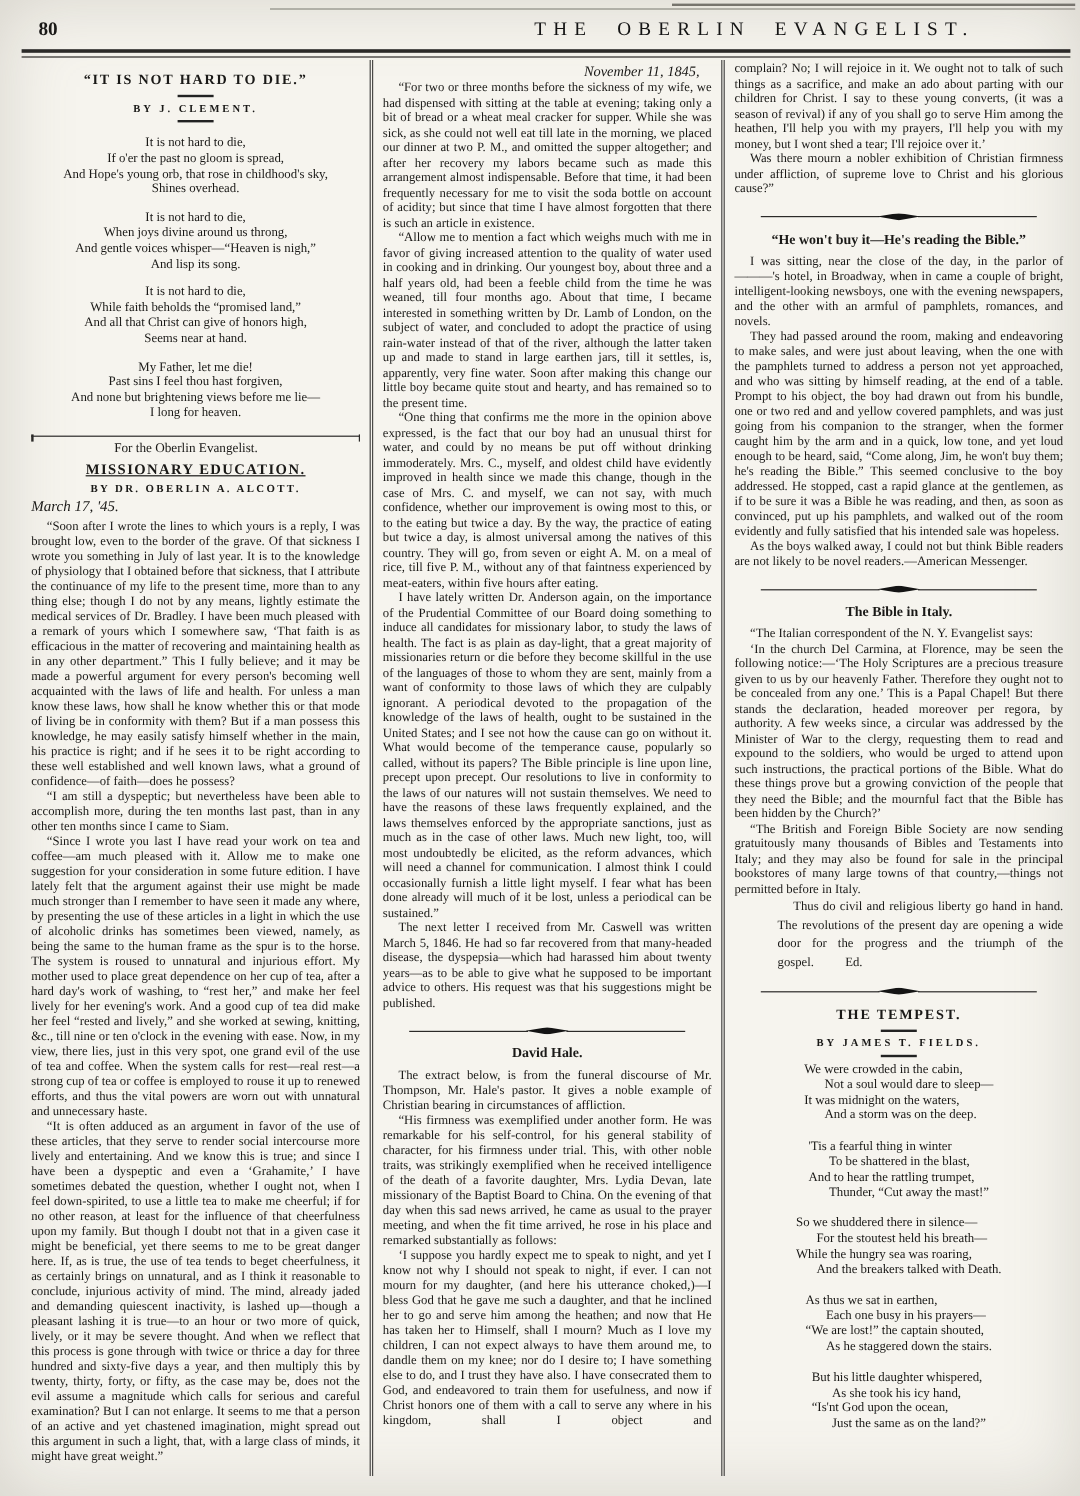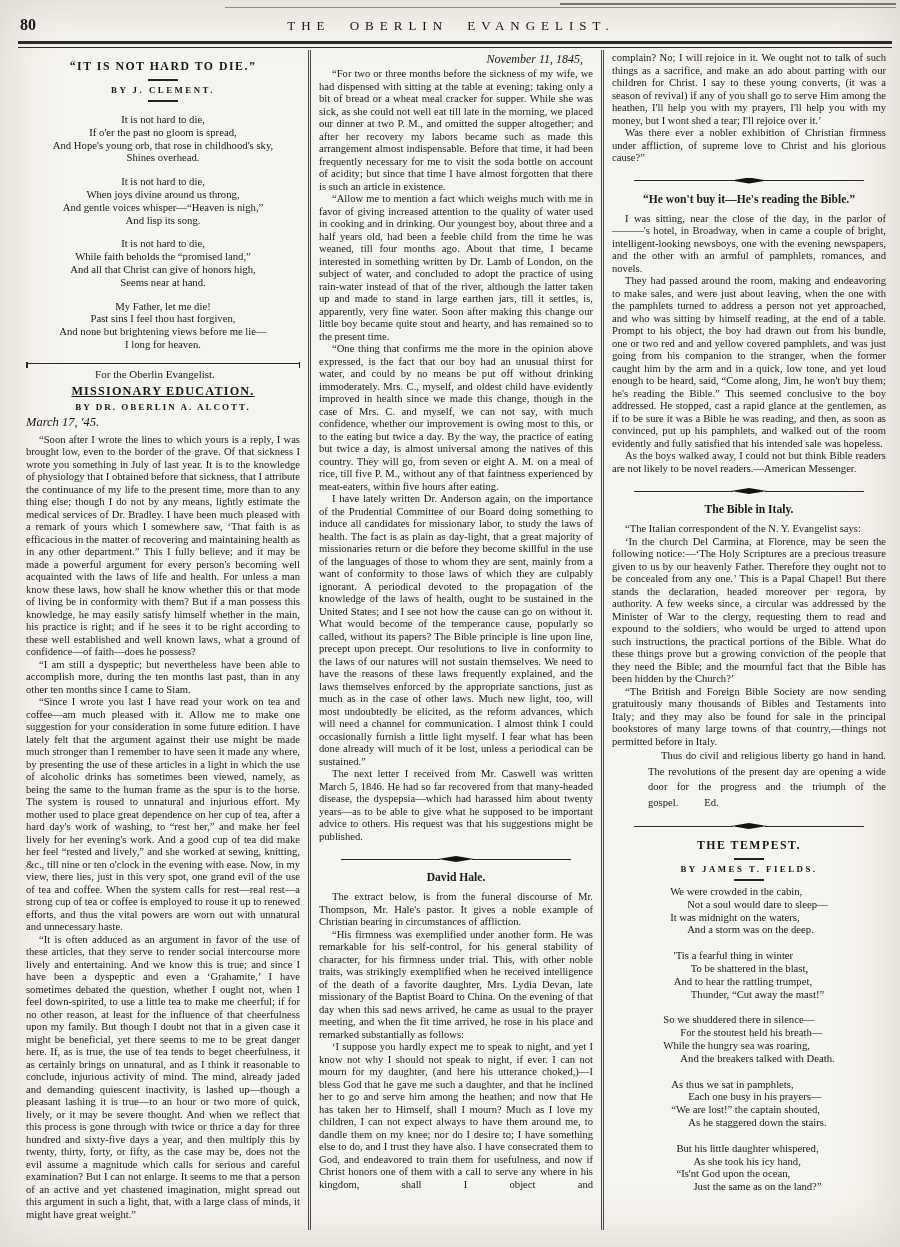--- a/index.html
+++ b/index.html
@@ -5,23 +5,23 @@
   html,body{margin:0;padding:0;}
   body{
     width:900px;height:1247px;overflow:hidden;position:relative;
     background:#f6f4ee;
     color:#1a1917;
     font-family:"Liberation Serif","DejaVu Serif",serif;
     box-shadow:inset 0 0 60px rgba(120,115,100,.25);
   }
   .topline{position:absolute;top:7px;left:225px;right:4px;border-top:1px solid #8d8b84;}
   .topline2{position:absolute;top:3px;left:560px;right:4px;border-top:2px solid #77756e;}
-  .header{display:flex;align-items:baseline;padding:16px 18px 4px 20px;position:relative;}
+  .header{display:flex;align-items:baseline;padding:16px 18px 4px 32px;position:relative;}
   .pagenum{font-size:16px;font-weight:bold;width:70px;}
-  .masthead{flex:1;text-align:center;font-size:13px;letter-spacing:6px;word-spacing:10px;color:#141414;}
+  .masthead{flex:1;text-align:right;font-size:16px;letter-spacing:6px;word-spacing:10px;color:#141414;}
   .mast-spacer{width:70px;}
   .double-rule{margin:3px 8px 0 18px;border-top:3px solid #2b2a28;border-bottom:1px solid #2b2a28;height:3px;}
 
   .columns{display:flex;align-items:stretch;padding:2px 6px 0 18px;min-height:1180px;}
   .col{flex:1;padding:2px 8px 0 8px;min-width:0;}
   .col + .col{border-left:3px double #4a4947;}
 
   p.body{margin:0;font-size:10.6px;line-height:12.5px;text-align:justify;text-indent:13px;}
   p.cont{text-indent:0;}
   p.justify-last{text-align-last:justify;}
@@ -132,21 +132,21 @@
     <div class="section-title">David Hale.</div>
     <div>
         <p class="body">The extract below, is from the funeral discourse of Mr. Thompson, Mr. Hale's pastor. It gives a noble example of Christian bearing in circumstances of affliction.</p>
         <p class="body">“His firmness was exemplified under another form. He was remarkable for his self-control, for his general stability of character, for his firmness under trial. This, with other noble traits, was strikingly exemplified when he received intelligence of the death of a favorite daughter, Mrs. Lydia Devan, late missionary of the Baptist Board to China. On the evening of that day when this sad news arrived, he came as usual to the prayer meeting, and when the fit time arrived, he rose in his place and remarked substantially as follows:</p>
       </div>
     <p class="body justify-last">‘I suppose you hardly expect me to speak to night, and yet I know not why I should not speak to night, if ever. I can not mourn for my daughter, (and here his utterance choked,)—I bless God that he gave me such a daughter, and that he inclined her to go and serve him among the heathen; and now that He has taken her to Himself, shall I mourn? Much as I love my children, I can not expect always to have them around me, to dandle them on my knee; nor do I desire to; I have something else to do, and I trust they have also. I have consecrated them to God, and endeavored to train them for usefulness, and now if Christ honors one of them with a call to serve any where in his kingdom, shall I object and</p>
   </div>
 
   <div class="col">
     <p class="body cont">complain? No; I will rejoice in it. We ought not to talk of such things as a sacrifice, and make an ado about parting with our children for Christ. I say to these young converts, (it was a season of revival) if any of you shall go to serve Him among the heathen, I'll help you with my prayers, I'll help you with my money, but I wont shed a tear; I'll rejoice over it.’</p>
-    <p class="body">Was there ever a nobler exhibition of Christian firmness under affliction, of supreme love to Christ and his glorious cause?”</p>
+    <p class="body">Was there mourn a nobler exhibition of Christian firmness under affliction, of supreme love to Christ and his glorious cause?”</p>
 
     <div class="diamond-divider">
         <div class="diamond"></div>
       </div>
 
     <div class="section-title">“He won't buy it—He's reading the Bible.”</div>
     <div>
         <p class="body">I was sitting, near the close of the day, in the parlor of ———'s hotel, in Broadway, when in came a couple of bright, intelligent-looking newsboys, one with the evening newspapers, and the other with an armful of pamphlets, romances, and novels.</p>
         <p class="body">They had passed around the room, making and endeavoring to make sales, and were just about leaving, when the one with the pamphlets turned to address a person not yet approached, and who was sitting by himself reading, at the end of a table. Prompt to his object, the boy had drawn out from his bundle, one or two red and and yellow covered pamphlets, and was just going from his companion to the stranger, when the former caught him by the arm and in a quick, low tone, and yet loud enough to be heard, said, “Come along, Jim, he won't buy them; he's reading the Bible.” This seemed conclusive to the boy addressed. He stopped, cast a rapid glance at the gentlemen, as if to be sure it was a Bible he was reading, and then, as soon as convinced, put up his pamphlets, and walked out of the room evidently and fully satisfied that his intended sale was hopeless.</p>
         <p class="body">As the boys walked away, I could not but think Bible readers are not likely to be novel readers.—American Messenger.</p>
@@ -185,21 +185,21 @@
           <div class="pline">And to hear the rattling trumpet,</div>
           <div class="pline">Thunder, “Cut away the mast!”</div>
         </div>
         <div class="stanza">
           <div class="pline">So we shuddered there in silence—</div>
           <div class="pline">For the stoutest held his breath—</div>
           <div class="pline">While the hungry sea was roaring,</div>
           <div class="pline">And the breakers talked with Death.</div>
         </div>
         <div class="stanza">
-          <div class="pline">As thus we sat in pamphlets,</div>
+          <div class="pline">As thus we sat in earthen,</div>
           <div class="pline">Each one busy in his prayers—</div>
           <div class="pline">“We are lost!” the captain shouted,</div>
           <div class="pline">As he staggered down the stairs.</div>
         </div>
         <div class="stanza">
           <div class="pline">But his little daughter whispered,</div>
           <div class="pline">As she took his icy hand,</div>
           <div class="pline">“Is'nt God upon the ocean,</div>
           <div class="pline">Just the same as on the land?”</div>
         </div>

